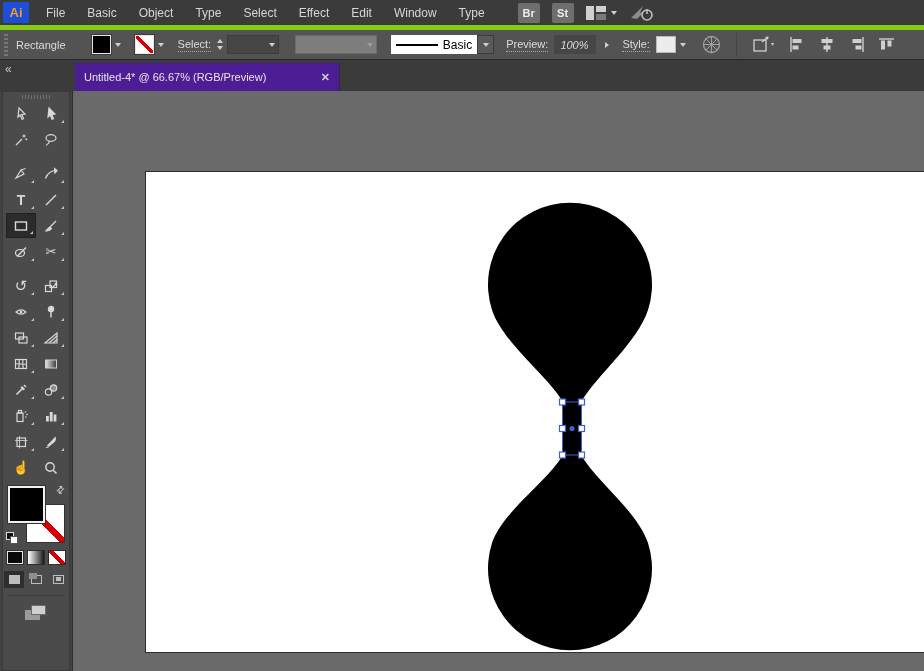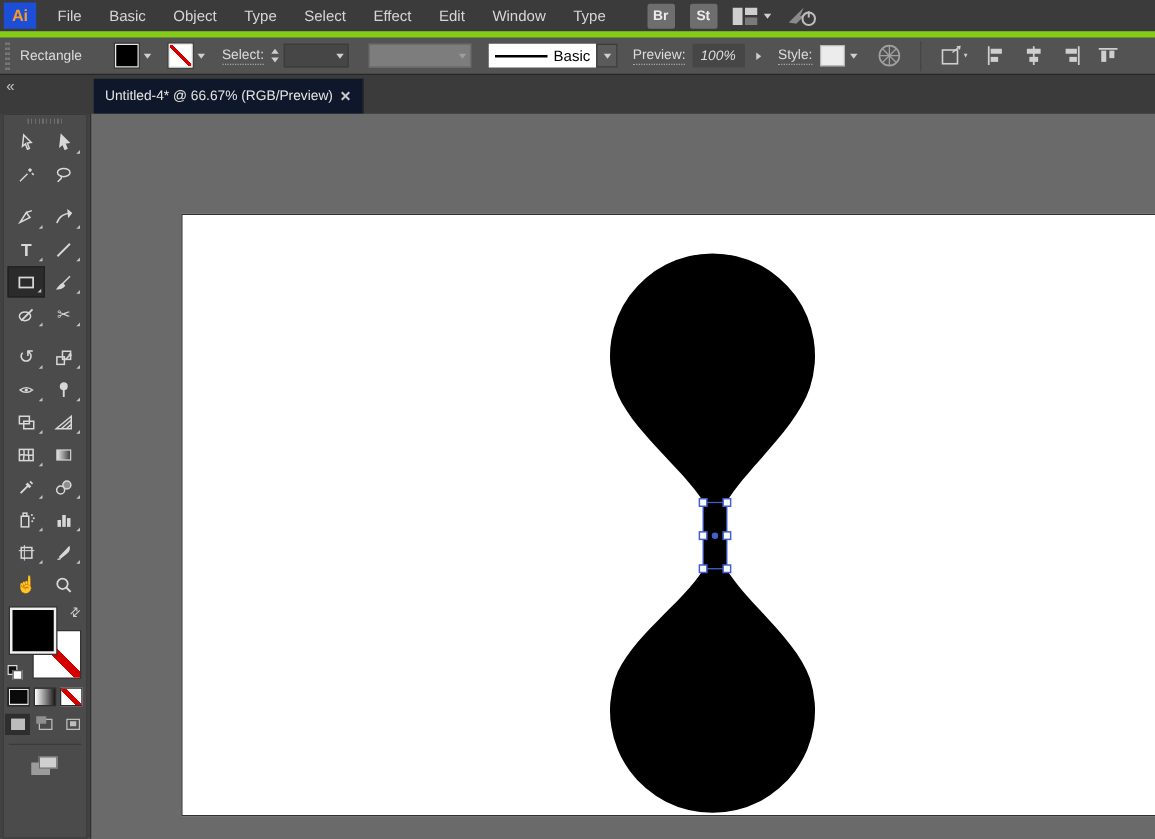--- a/index.html
+++ b/index.html
@@ -47,21 +47,21 @@
               display:flex; align-items:center; justify-content:center; margin-right:12px; }
   .field { min-width:42px; height:19px; background:#464646; display:flex; align-items:center; padding:0 6px; margin-right:4px;font-style:italic; }
   .expander { width:14px; height:19px; display:flex; align-items:center; justify-content:center; margin-right:8px; }
   .style-swatch { width:20px; height:17px; background:#ececec; border:1px solid #b9b9b9; margin-right:4px; }
   .cb-icon { margin:0 6px; display:flex; align-items:center; }
   .vsep { width:1px; height:24px; background:#454545; margin:0 9px; }
 
   
   .tabstrip { height:31px; background:#3b3b3b; position:relative; }
   .collapse { position:absolute; left:5px; top:2px; font-size:12px; color:#c4c4c4; letter-spacing:-2px; }
-  .tab { position:absolute; left:75px; top:3px; height:28px; width:216px; background:#0f172a;
+  .tab { position:absolute; left:75px; top:3px; height:28px; width:265px; background:#4c1d95;
          display:flex; align-items:center; padding:0 9px; font-size:11px; color:#e6e6e6;
          border-right:1px solid #2c2c2c; }
   .tab-close { margin-left:auto; color:#c9c9c9; font-size:11px; font-weight:bold; }
 
   
   .main { display:flex; height:580px; }
 
   
   .toolbar { width:73px; background:#424242; border-right:1px solid #2e2e2e; position:relative; flex:none; }
   .toolpanel { position:absolute; left:2px; top:0; bottom:0; width:68px; background:#4b4b4b; border:1px solid #3a3a3a; }

